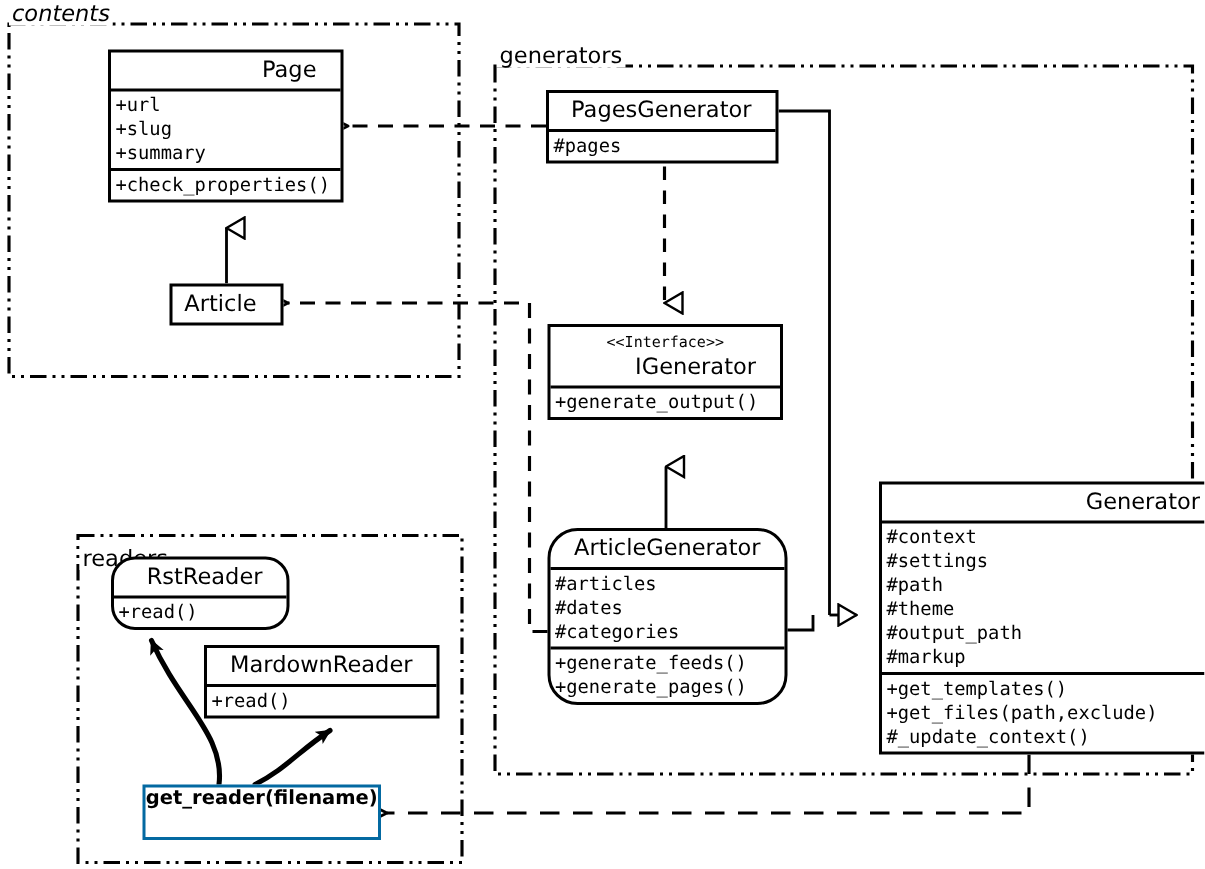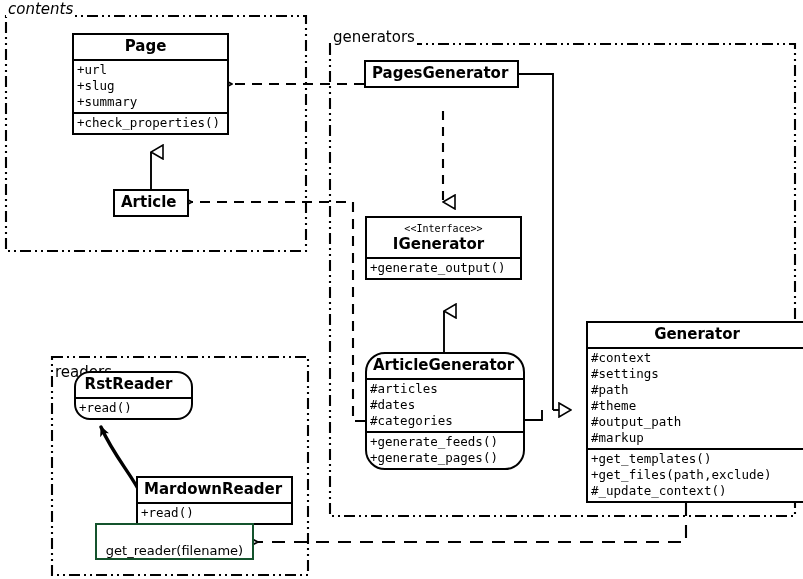--- a/index.html
+++ b/index.html
@@ -35,22 +35,22 @@
   }
   
   .uml-class {
     position: absolute;
     box-sizing: border-box;
     border: 2px solid #000000;
     background: #ffffff;
     color: #000000;
   }
   .uml-name {
-    text-align: center;
-    font-weight: bold;
+    text-align: right;
+    font-weight: normal;
     font-size: 15px;
     font-family: "DejaVu Sans", sans-serif;
     padding: 3px 16px 4px 6px;
     white-space: nowrap;
     line-height: 17px;
   }
   .uml-stereotype {
     text-align: center;
     font-weight: normal;
     font-size: 10px;
@@ -66,25 +66,26 @@
     font-family: "DejaVu Sans Mono", monospace;
     font-size: 12.5px;
     line-height: 16px;
     white-space: nowrap;
     color: #000000;
   }
   
   .plain-box {
     position: absolute;
     box-sizing: border-box;
-    border: 2px solid #14532d;
+    border: 2px solid #0369a1;
     background: #ffffff;
     display: flex;
-    align-items: flex-end;
+    align-items: flex-start;
     justify-content: center;
+    font-weight: bold;
   }
   .plain-box .row {
     font-family: "DejaVu Sans", sans-serif;
     font-size: 13px;
     color: #000000;
     white-space: nowrap;
   }
 </style>
 </head>
 <body>
@@ -170,20 +171,23 @@
       <div class="row">+check_properties()</div>
     </div>
   </div>
 
   <div class="uml-class" style="left:113px; top:189px; width:76px;">
     <div class="uml-name">Article</div>
   </div>
 
   <div class="uml-class" style="left:364px; top:60px; width:155px;">
     <div class="uml-name">PagesGenerator</div>
+    <div class="uml-compartment">
+      <div class="row">#pages</div>
+    </div>
   </div>
 
   <div class="uml-class" style="left:365px; top:216px; width:157px;">
     <div class="uml-stereotype">&lt;&lt;Interface&gt;&gt;</div>
     <div class="uml-name" style="padding-top:0;">IGenerator</div>
     <div class="uml-compartment">
       <div class="row">+generate_output()</div>
     </div>
   </div>
 
@@ -217,21 +221,21 @@
     </div>
   </div>
 
   <div class="uml-class" style="left:74px; top:371px; width:119px;border-radius:16px;">
     <div class="uml-name">RstReader</div>
     <div class="uml-compartment">
       <div class="row">+read()</div>
     </div>
   </div>
 
-  <div class="uml-class" style="left:136px; top:430px; width:157px;margin-top:46px;">
+  <div class="uml-class" style="left:136px; top:430px; width:157px;">
     <div class="uml-name">MardownReader</div>
     <div class="uml-compartment">
       <div class="row">+read()</div>
     </div>
   </div>
 
   <div class="plain-box" style="left:95px; top:523px; width:159px; height:37px;">
     <div class="row">get_reader(filename)</div>
   </div>
 

